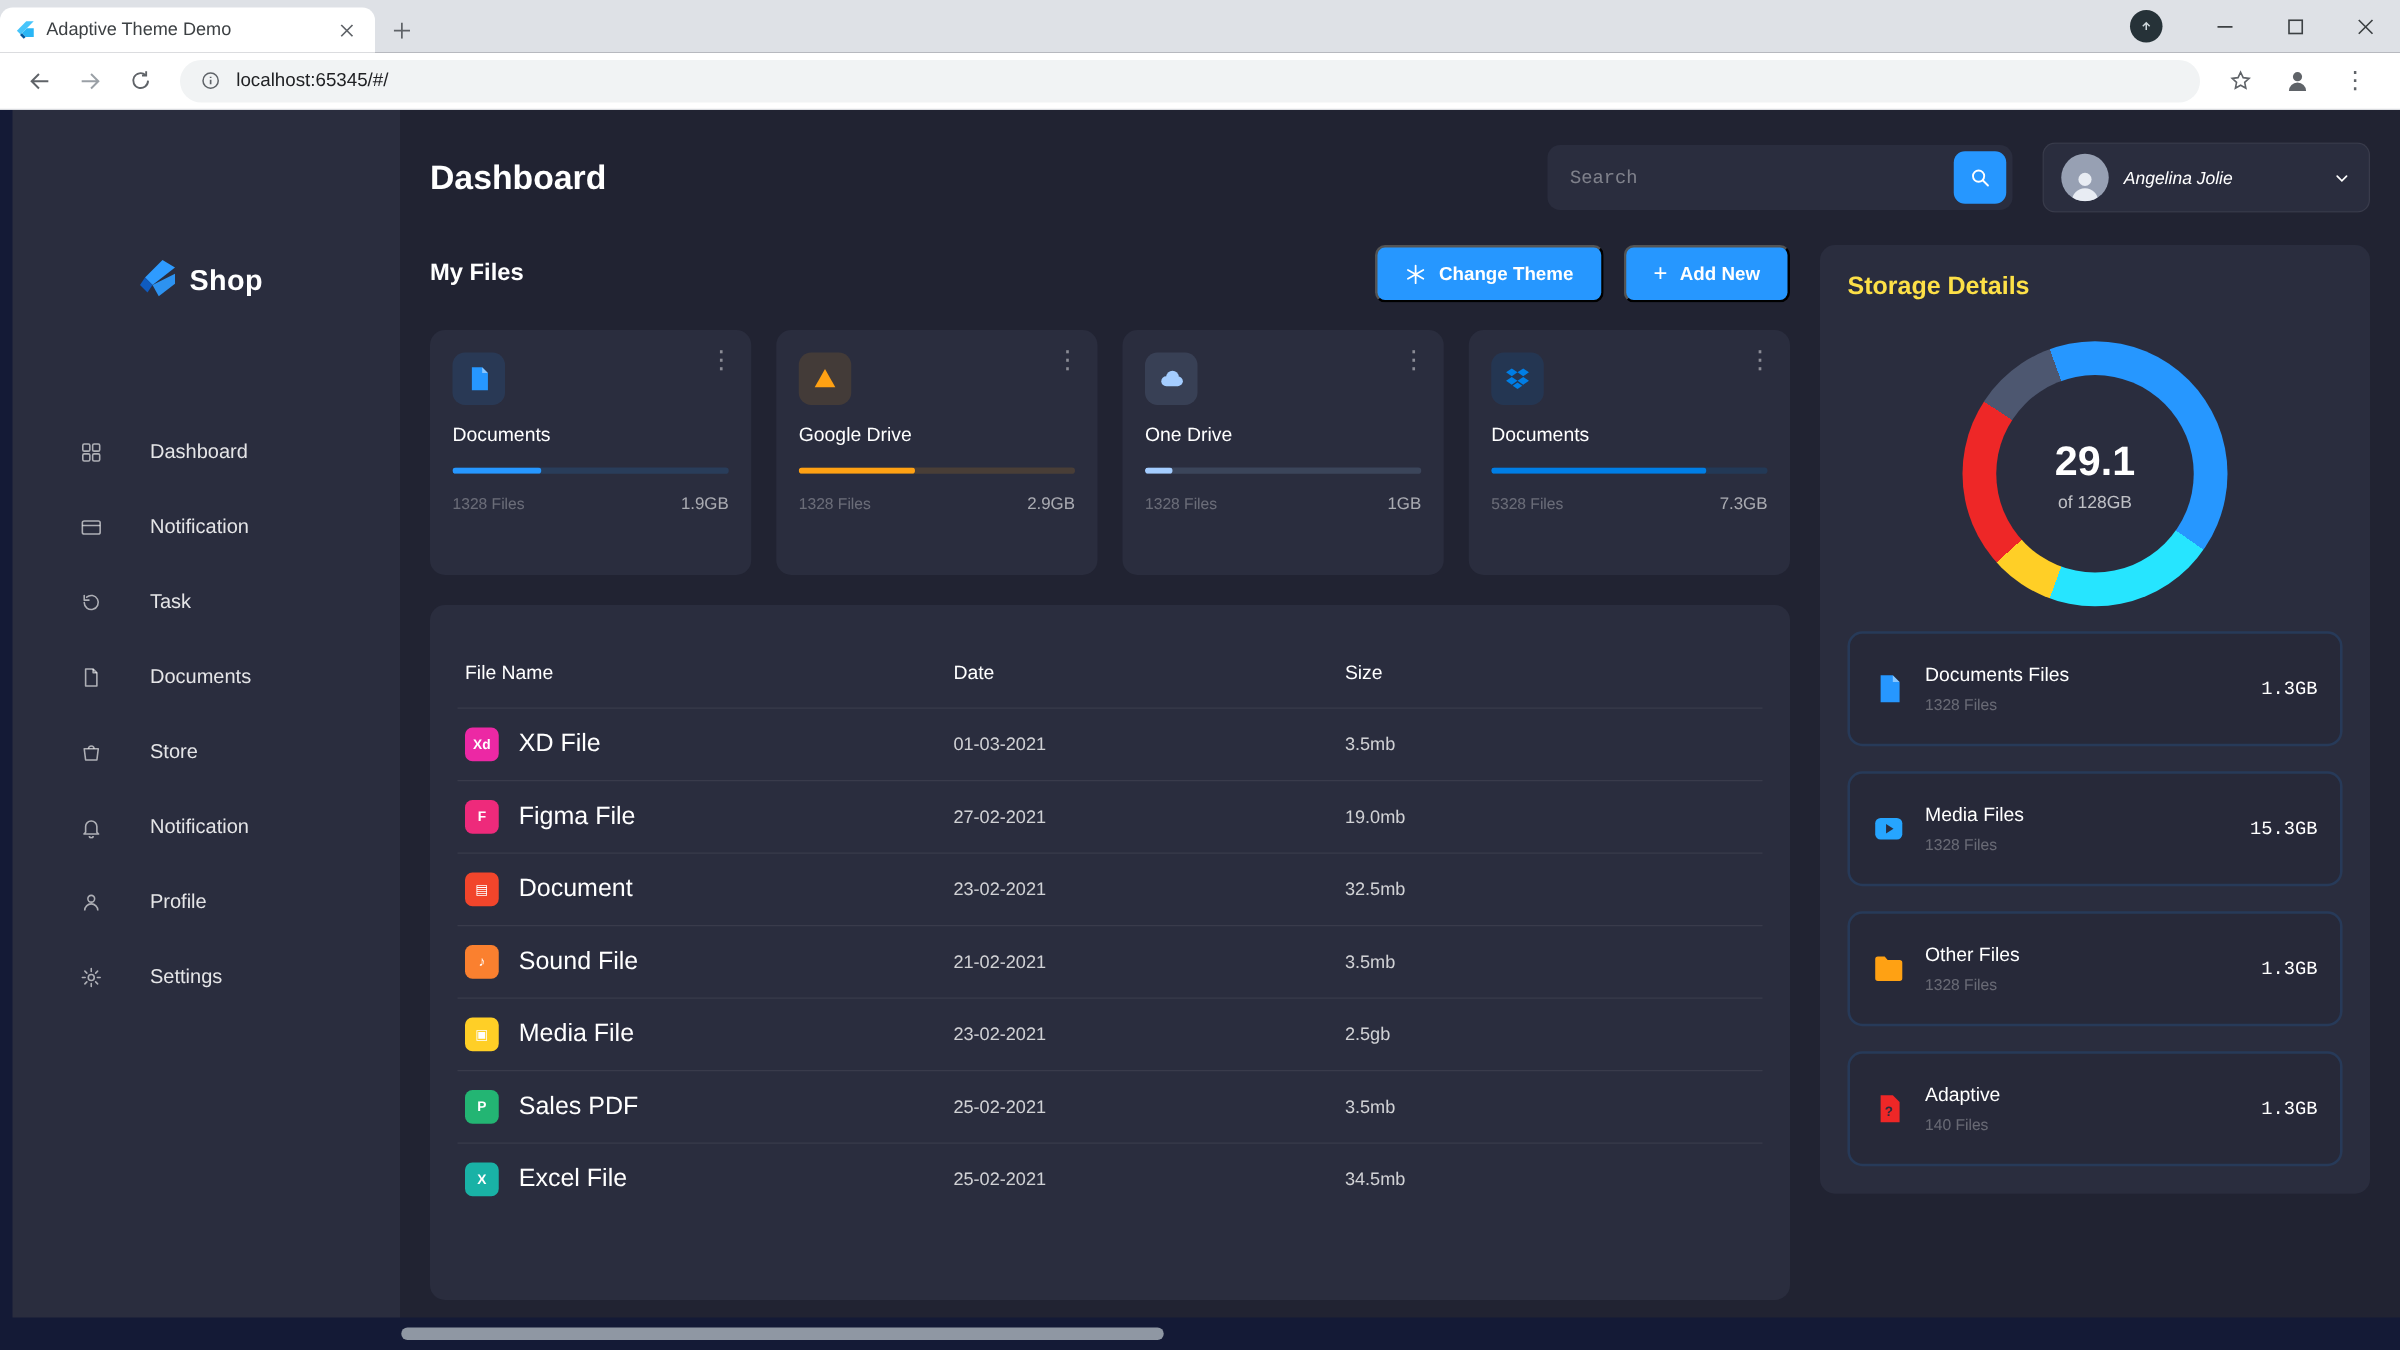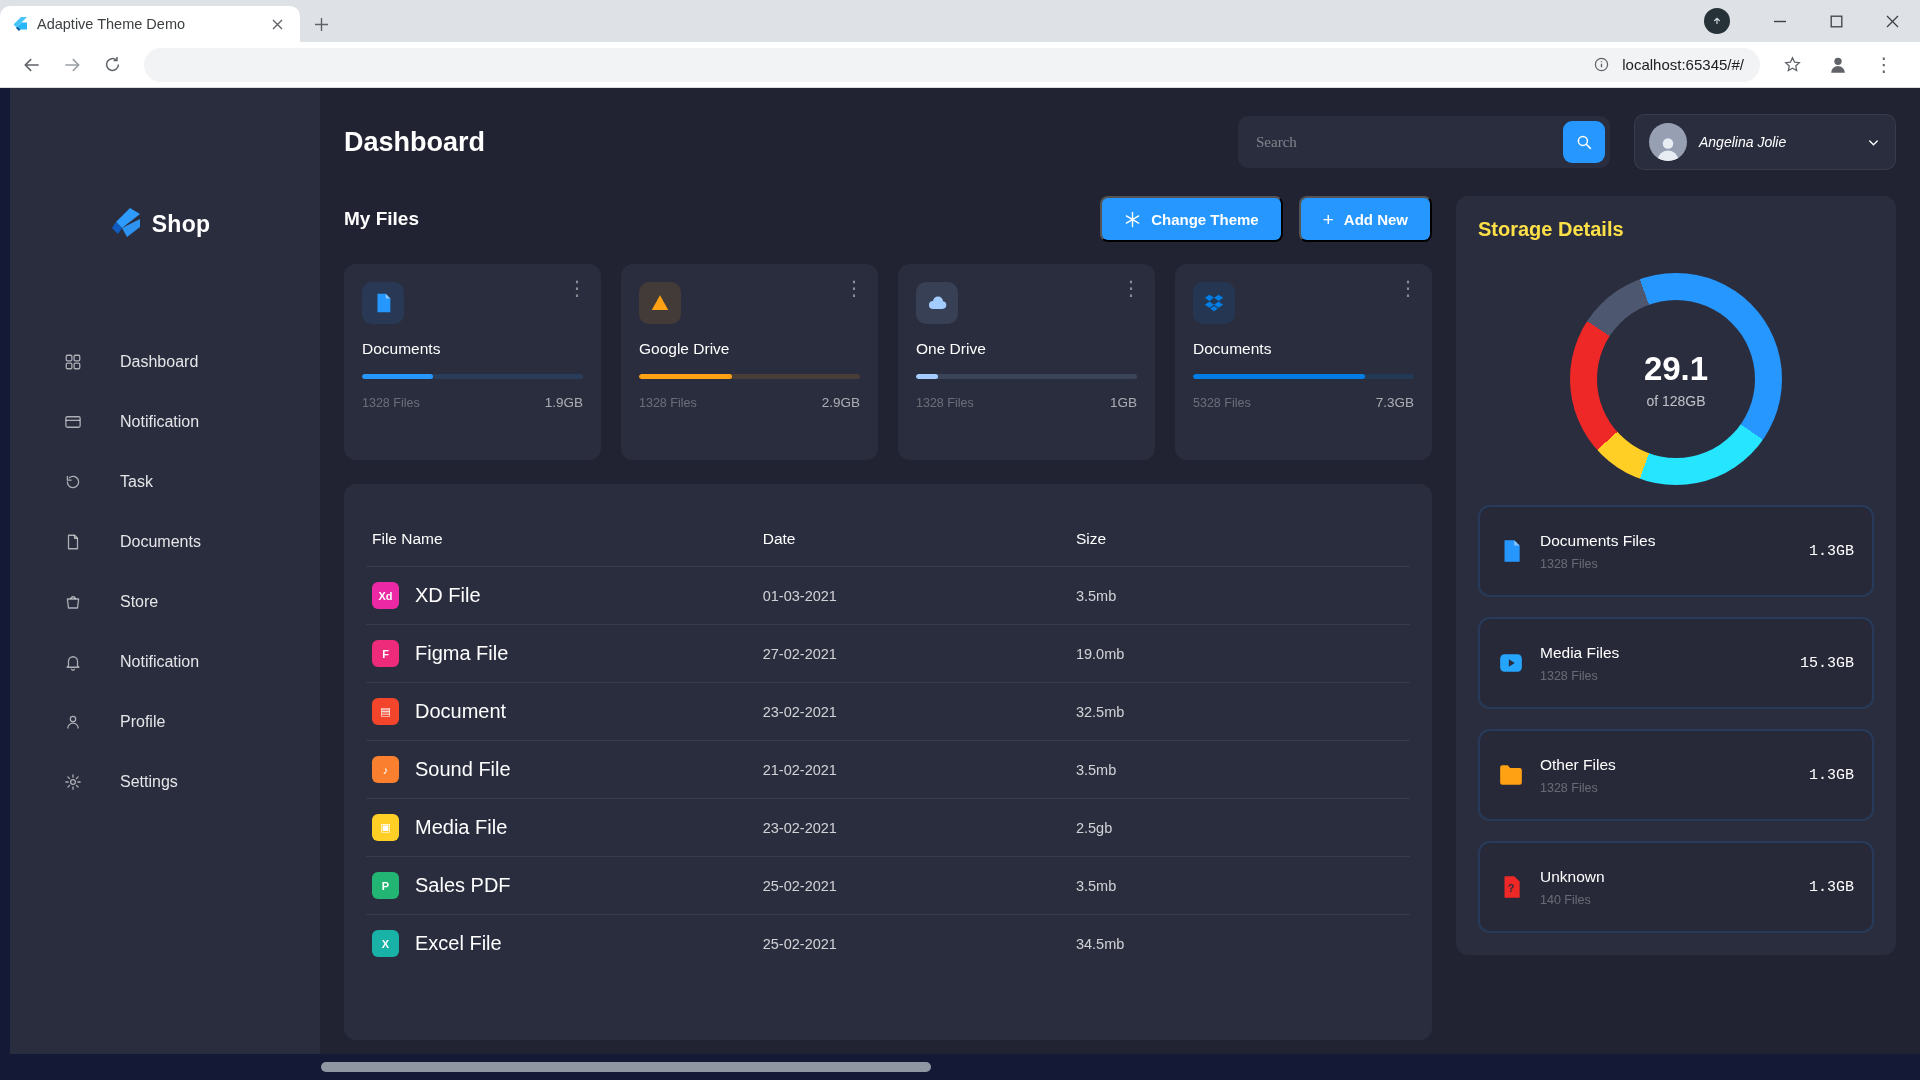--- a/index.html
+++ b/index.html
@@ -11,40 +11,40 @@
   .tab { height:36px; width:300px; background:#ffffff; border-radius:10px 10px 0 0; display:flex; align-items:center; padding:0 10px 0 12px; gap:9px; }
   .tab-title { flex:1; font-size:14.5px; color:#3c4043; white-space:nowrap; overflow:hidden; }
   .tab-close, .newtab-btn { width:26px; height:26px; border-radius:50%; display:flex; align-items:center; justify-content:center; cursor:pointer; }
   .newtab-btn { margin:0 0 5px 8px; }
   .win-controls { position:absolute; right:0; top:0; height:42px; display:flex; align-items:center; }
   .update-dot { width:26px; height:26px; border-radius:50%; background:#263238; display:flex; align-items:center; justify-content:center; margin-right:22px; }
   .win-btn { width:56px; height:42px; display:flex; align-items:center; justify-content:center; }
 
   .toolbar { height:46px; background:#ffffff; display:flex; align-items:center; padding:0 14px; gap:4px; border-bottom:1px solid #dadce0; }
   .nav-btn { width:36px; height:36px; display:flex; align-items:center; justify-content:center; border-radius:50%; }
-  .addressbar { flex:1; height:34px; background:#f1f3f4; border-radius:17px; display:flex; align-items:center; padding:0 16px; gap:12px; margin:0 10px;justify-content:flex-end; }
+  .addressbar { flex:1; height:34px; background:#f1f3f4; border-radius:17px; display:flex; align-items:center; padding:0 16px; gap:12px; margin:0 10px; }
   .url-text { font-size:15px; color:#202124; }
   .toolbar-right { display:flex; align-items:center; gap:10px; padding-right:4px; }
   .dots-glyph { font-size:19px; color:#5f6368; line-height:1; }
 
   
   .app { position:relative; height:992px; display:flex; background:#212332; overflow:hidden; }
   .sidebar { width:320px; flex:none; background:#2A2D3E; }
   .logo-row { margin-top:118px; display:flex; justify-content:center; align-items:center; gap:10px; }
   .logo-text { font-size:23px; font-weight:700; color:#ffffff; letter-spacing:.3px; }
   .nav-list { margin-top:90px; }
   .nav-item { height:60px; display:flex; align-items:center; gap:38px; padding-left:64px; cursor:pointer; }
   .nav-ico { width:18px; height:18px; color:rgba(255,255,255,.62); display:flex; }
   .nav-label { font-size:16px; color:rgba(255,255,255,.88); }
 
   .main { flex:1; padding:26px 24px 40px 24px; display:flex; flex-direction:column; min-width:0; }
   .header-row { display:flex; align-items:center; }
   .page-title { font-size:27px; font-weight:700; color:#fff; }
   .search-box { margin-left:auto; width:372px; height:52px; background:#2A2D3E; border-radius:10px; display:flex; align-items:center; padding-left:18px; position:relative; }
-  .search-box input { flex:1; background:transparent; border:none; outline:none; color:#fff; font-size:15px; font-family:Liberation Serif, serif; }
+  .search-box input { flex:1; background:transparent; border:none; outline:none; color:#fff; font-size:15px; font-family:Liberation Mono, monospace; }
   .search-box input::placeholder { color:rgba(255,255,255,.4); }
   .search-btn { position:absolute; right:5px; top:5px; width:42px; height:42px; border-radius:9px; background:#2697FF; display:flex; align-items:center; justify-content:center; cursor:pointer; }
   .user-chip { margin-left:24px; width:262px; height:56px; background:#2A2D3E; border:1px solid rgba(255,255,255,.07); border-radius:10px; display:flex; align-items:center; gap:12px; padding:0 14px; cursor:pointer; }
   .chip-avatar { width:38px; height:38px; border-radius:50%; background:#97a0b3; display:flex; align-items:flex-end; justify-content:center; overflow:hidden; }
   .chip-name { flex:1; font-size:14px; color:#fff;font-style:italic; }
 
   .content-row { display:flex; gap:24px; margin-top:26px; flex:1; min-height:0; }
   .left-col { flex:1; display:flex; flex-direction:column; min-width:0; }
   .right-col { width:440px; flex:none; }
 
@@ -536,21 +536,21 @@
           </div>
 
           <div class="storage-item">
             <span class="si-icon" style="color: rgb(238, 39, 39);">
               <svg width="26" height="26" viewBox="0 0 24 24">
                   <path d="M6 2h9l5 5v15H6z" fill="currentColor"></path>
                   <text x="9" y="17" font-size="10" font-weight="bold" fill="#2A2D3E" font-family="Liberation Sans, sans-serif">?</text>
                 </svg>
             </span>
             <span class="si-text">
-              <div class="si-title">Unknown</div>
+              <div class="si-title">Adaptive</div>
               <div class="si-sub">140 Files</div>
             </span>
             <span class="si-amount">1.3GB</span>
           </div>
 
         </div>
       </div>
     </div>
 
   </main>

